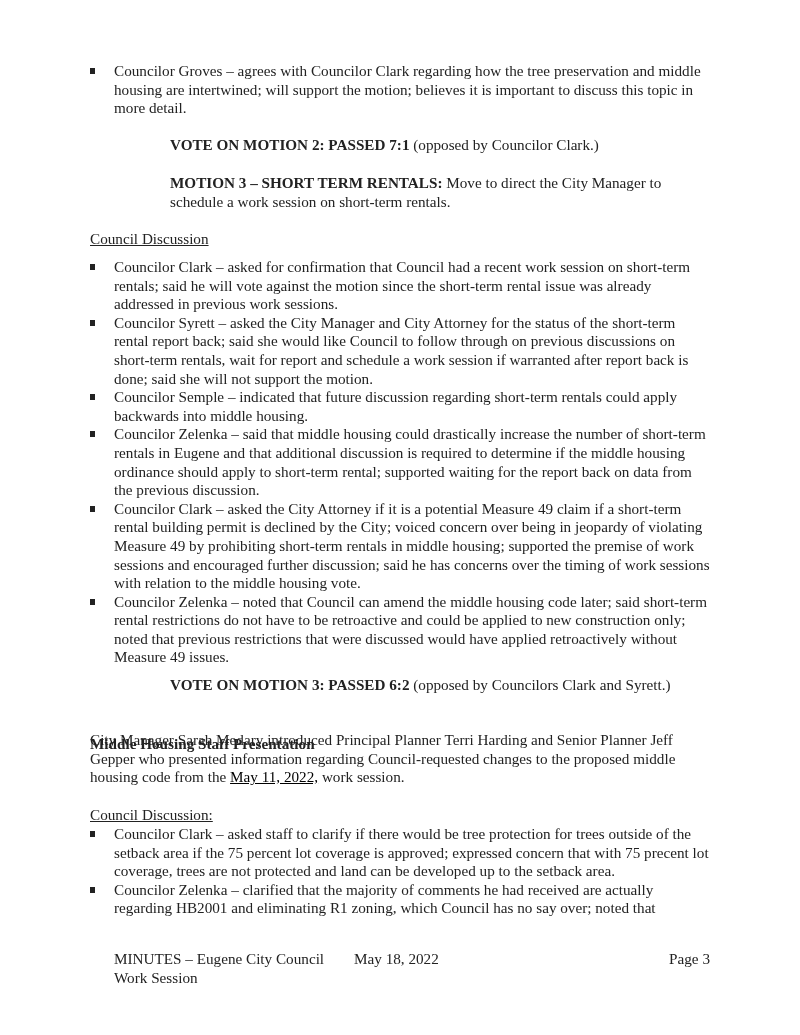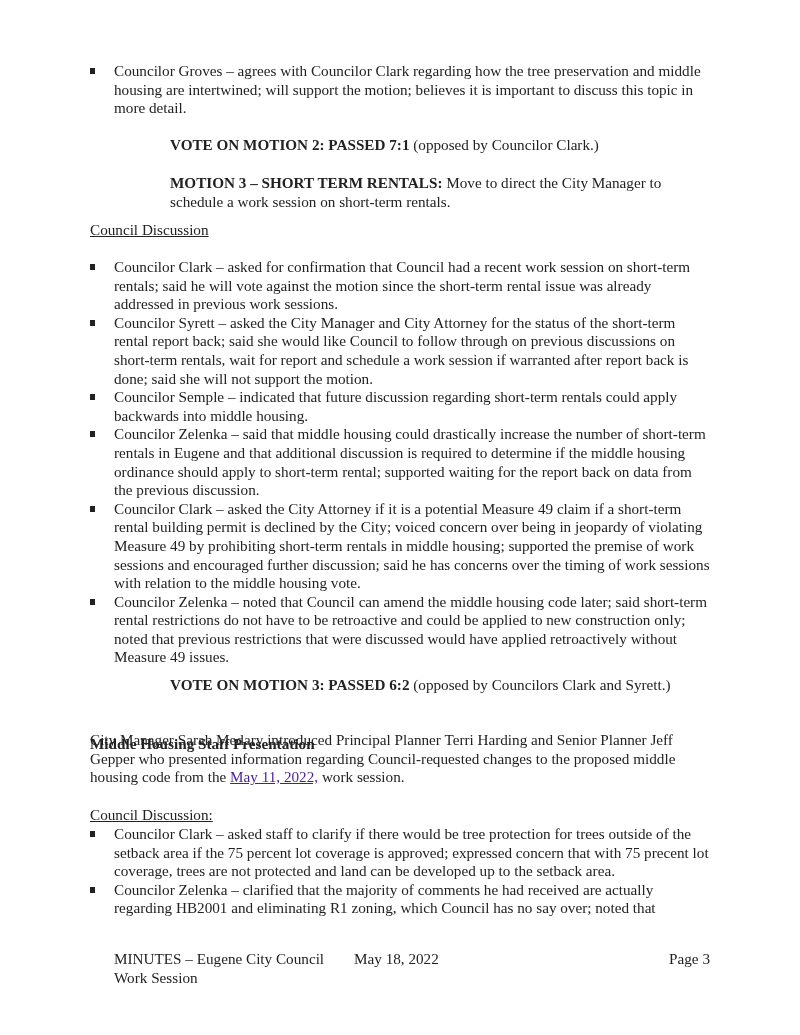--- a/index.html
+++ b/index.html
@@ -16,21 +16,21 @@
   .bullet { position: relative; padding-left: 24px; }
   .bullet-mark {
     position: absolute; left: 0; top: 6px; width: 5px; height: 6px; background: #222;
   }
   .indent-block { position: absolute; left: 170px; width: 560px; }
   .b { font-weight: bold; }
   .u { text-decoration: underline; }
   .section-label { position: absolute; left: 90px; }
   .heading { position: absolute; left: 90px; font-weight: bold; }
   .para { position: absolute; left: 90px; width: 630px; }
-  .link { color: #4c1d95; text-decoration: underline; }
+  .link { color: #000000; text-decoration: underline; }
   .footer { position: absolute; left: 90px; top: 950px; width: 620px; height: 40px; }
   .footer-left { position: absolute; left: 0; top: 0; margin-left: 24px; }
   .footer-mid { position: absolute; left: 264px; top: 0; }
   .footer-right { position: absolute; right: 0; top: 0; }
 </style>
 </head>
 <body>
 
 <div class="page">
 
@@ -42,21 +42,21 @@
   </ul>
 
   <div class="indent-block vote" style="top:136px;">
     <span class="b">VOTE ON MOTION 2: PASSED 7:1</span><span> (opposed by Councilor Clark.)</span>
   </div>
 
   <div class="indent-block motion" style="top:174px; width:540px;">
     <span class="b">MOTION 3 – SHORT TERM RENTALS:</span><span> Move to direct the City Manager to schedule a work session on short-term rentals.</span>
   </div>
 
-  <div class="section-label para u" style="top:221px; width:auto;">Council Discussion</div>
+  <div class="section-label para u" style="top:230px; width:auto;">Council Discussion</div>
 
   <ul class="bullet-list" style="top:258px;">
     <li class="bullet">
       <span class="bullet-mark"></span>
       <span class="bullet-text">Councilor Clark – asked for confirmation that Council had a recent work session on short-term rentals; said he will vote against the motion since the short-term rental issue was already addressed in previous work sessions.</span>
     </li>
     <li class="bullet">
       <span class="bullet-mark"></span>
       <span class="bullet-text">Councilor Syrett – asked the City Manager and City Attorney for the status of the short-term rental report back; said she would like Council to follow through on previous discussions on short-term rentals, wait for report and schedule a work session if warranted after report back is done; said she will not support the motion.</span>
     </li>

